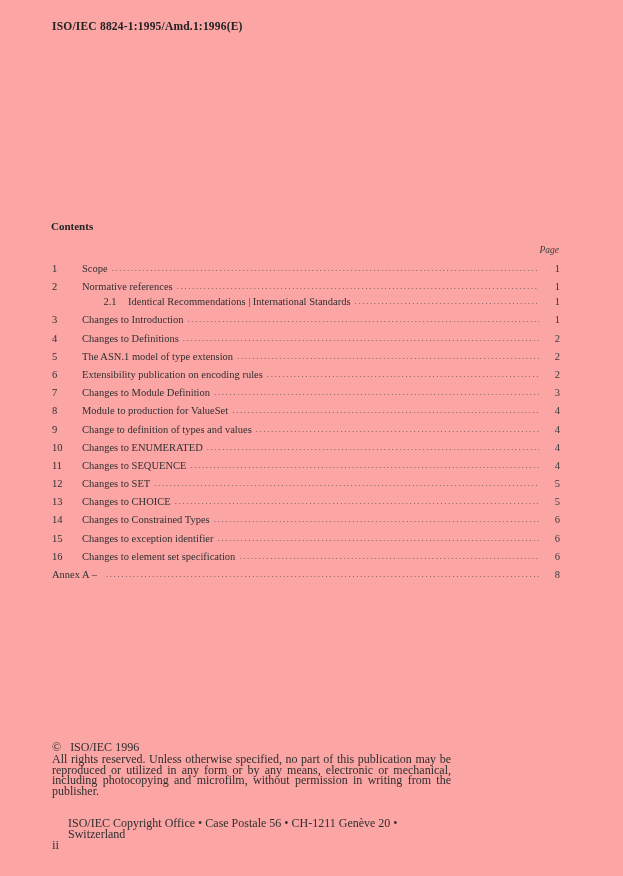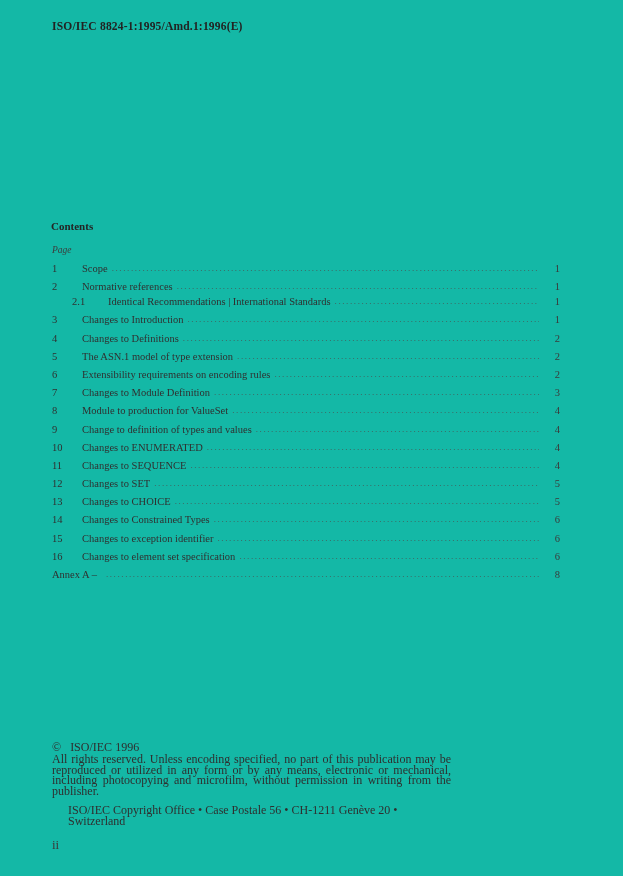--- a/index.html
+++ b/index.html
@@ -4,21 +4,21 @@
 <style>
   html, body {
     margin: 0;
     padding: 0;
     background: #ffffff;
   }
   .page {
     position: relative;
     width: 623px;
     height: 876px;
-    background: #14b8a6;
+    background: #fca5a5;
     font-family: "Liberation Serif", "DejaVu Serif", serif;
     color: #2d2d2d;
     overflow: hidden;
   }
   .doc-header {
     position: absolute;
     left: 52px;
     top: 20px;
     font-size: 11.5px;
     font-weight: bold;
@@ -33,21 +33,21 @@
     font-weight: bold;
     color: #242424;
   }
   .toc {
     position: absolute;
     left: 52px;
     top: 245px;
     width: 508px;
   }
   .page-label {
-    text-align: left;
+    text-align: right;
     font-style: italic;
     font-size: 9.5px;
     color: #3c3c3c;
     margin-bottom: 8px;
     padding-right: 1px;
   }
   .toc-row {
     display: flex;
     align-items: baseline;
     font-size: 10.5px;
@@ -57,22 +57,23 @@
   }
   .toc-row.sub {
     margin-top: -3px;
     margin-bottom: 6px;
   }
   .toc-num {
     flex: 0 0 auto;
     width: 30px;
   }
   .toc-row.sub .toc-num {
-    margin-left: 20px;
+    margin-left: 40px;
     width: 36px;
+    text-align: center;
   }
   .toc-row.annex .toc-num {
     width: auto;
     margin-right: 5px;
   }
   .toc-title {
     flex: 0 0 auto;
     white-space: nowrap;
   }
   .toc-leader {
@@ -104,21 +105,21 @@
     margin-bottom: 1px;
   }
   .copyright-symbol {
     display: inline-block;
     margin-right: 9px;
   }
   .rights-text {
     text-align: justify;
   }
   .address-line {
-    margin-top: 8px;
+    margin-top: 21px;
     padding-left: 16px;
     margin-bottom: 3px;
   }
   .printed-line {
     margin-top: 2px;
   }
   .folio {
     position: absolute;
     left: 52px;
     top: 837px;
@@ -169,21 +170,21 @@
           <span class="toc-page">2</span>
         </div>
         <div class="toc-row">
           <span class="toc-num">5</span>
           <span class="toc-title">The ASN.1 model of type extension</span>
           <span class="toc-leader">....................................................................................................................................................................................................................................................................</span>
           <span class="toc-page">2</span>
         </div>
         <div class="toc-row">
           <span class="toc-num">6</span>
-          <span class="toc-title">Extensibility requirements on encoding rules</span>
+          <span class="toc-title">Extensibility publication on encoding rules</span>
           <span class="toc-leader">....................................................................................................................................................................................................................................................................</span>
           <span class="toc-page">2</span>
         </div>
         <div class="toc-row">
           <span class="toc-num">7</span>
           <span class="toc-title">Changes to Module Definition</span>
           <span class="toc-leader">....................................................................................................................................................................................................................................................................</span>
           <span class="toc-page">3</span>
         </div>
         <div class="toc-row">
@@ -245,19 +246,19 @@
           <span class="toc-leader">....................................................................................................................................................................................................................................................................</span>
           <span class="toc-page">8</span>
         </div>
       </div>
   </div>
 
   <div class="footer">
     <div class="copyright-line">
       <span class="copyright-symbol">©</span><span>ISO/IEC 1996</span>
     </div>
-    <div class="rights-text">All rights reserved. Unless encoding specified, no part of this publication may be reproduced or utilized in any form or by any means, electronic or mechanical, including photocopying and microfilm, without permission in writing from the publisher.</div>
+    <div class="rights-text">All rights reserved. Unless otherwise specified, no part of this publication may be reproduced or utilized in any form or by any means, electronic or mechanical, including photocopying and microfilm, without permission in writing from the publisher.</div>
     <div class="address-line">ISO/IEC Copyright Office • Case Postale 56 • CH-1211 Genève 20 • Switzerland</div>
   </div>
 
   <div class="folio">ii</div>
 
 </div>
 
 </body></html>

